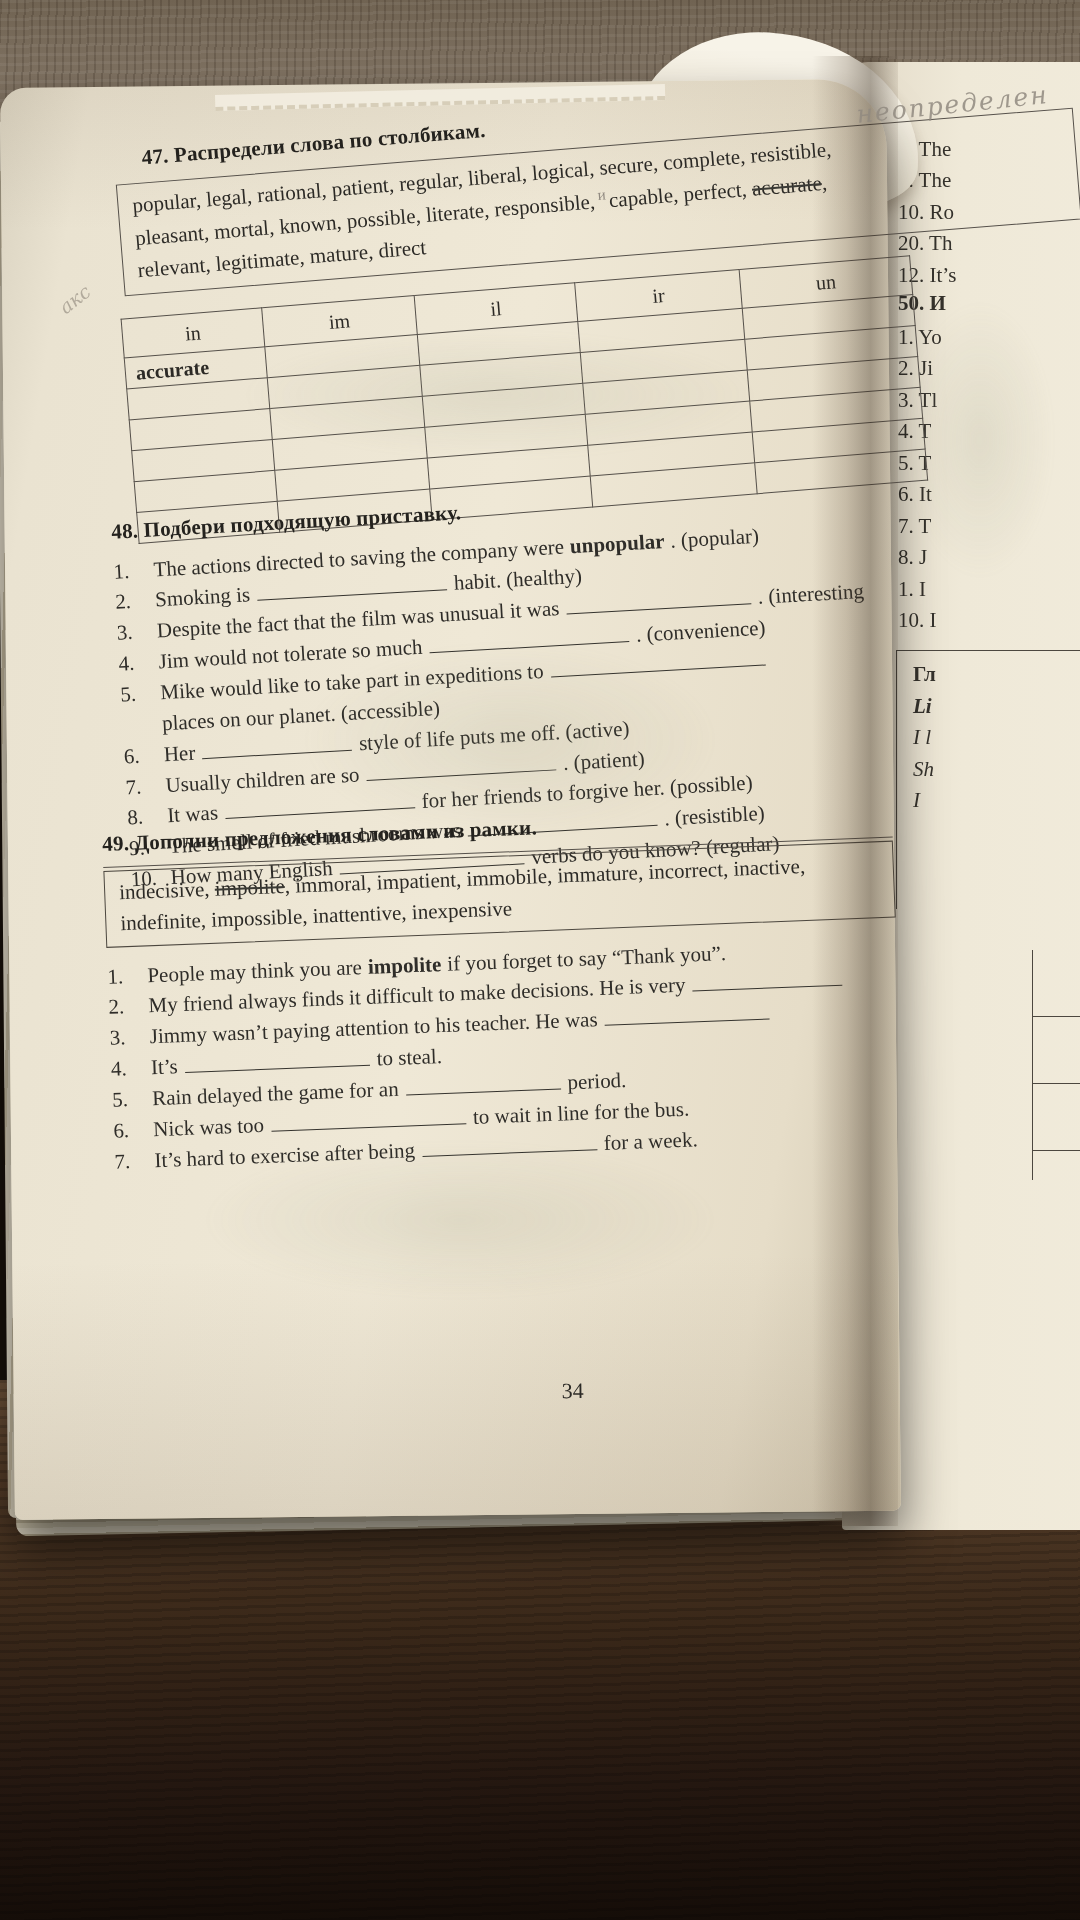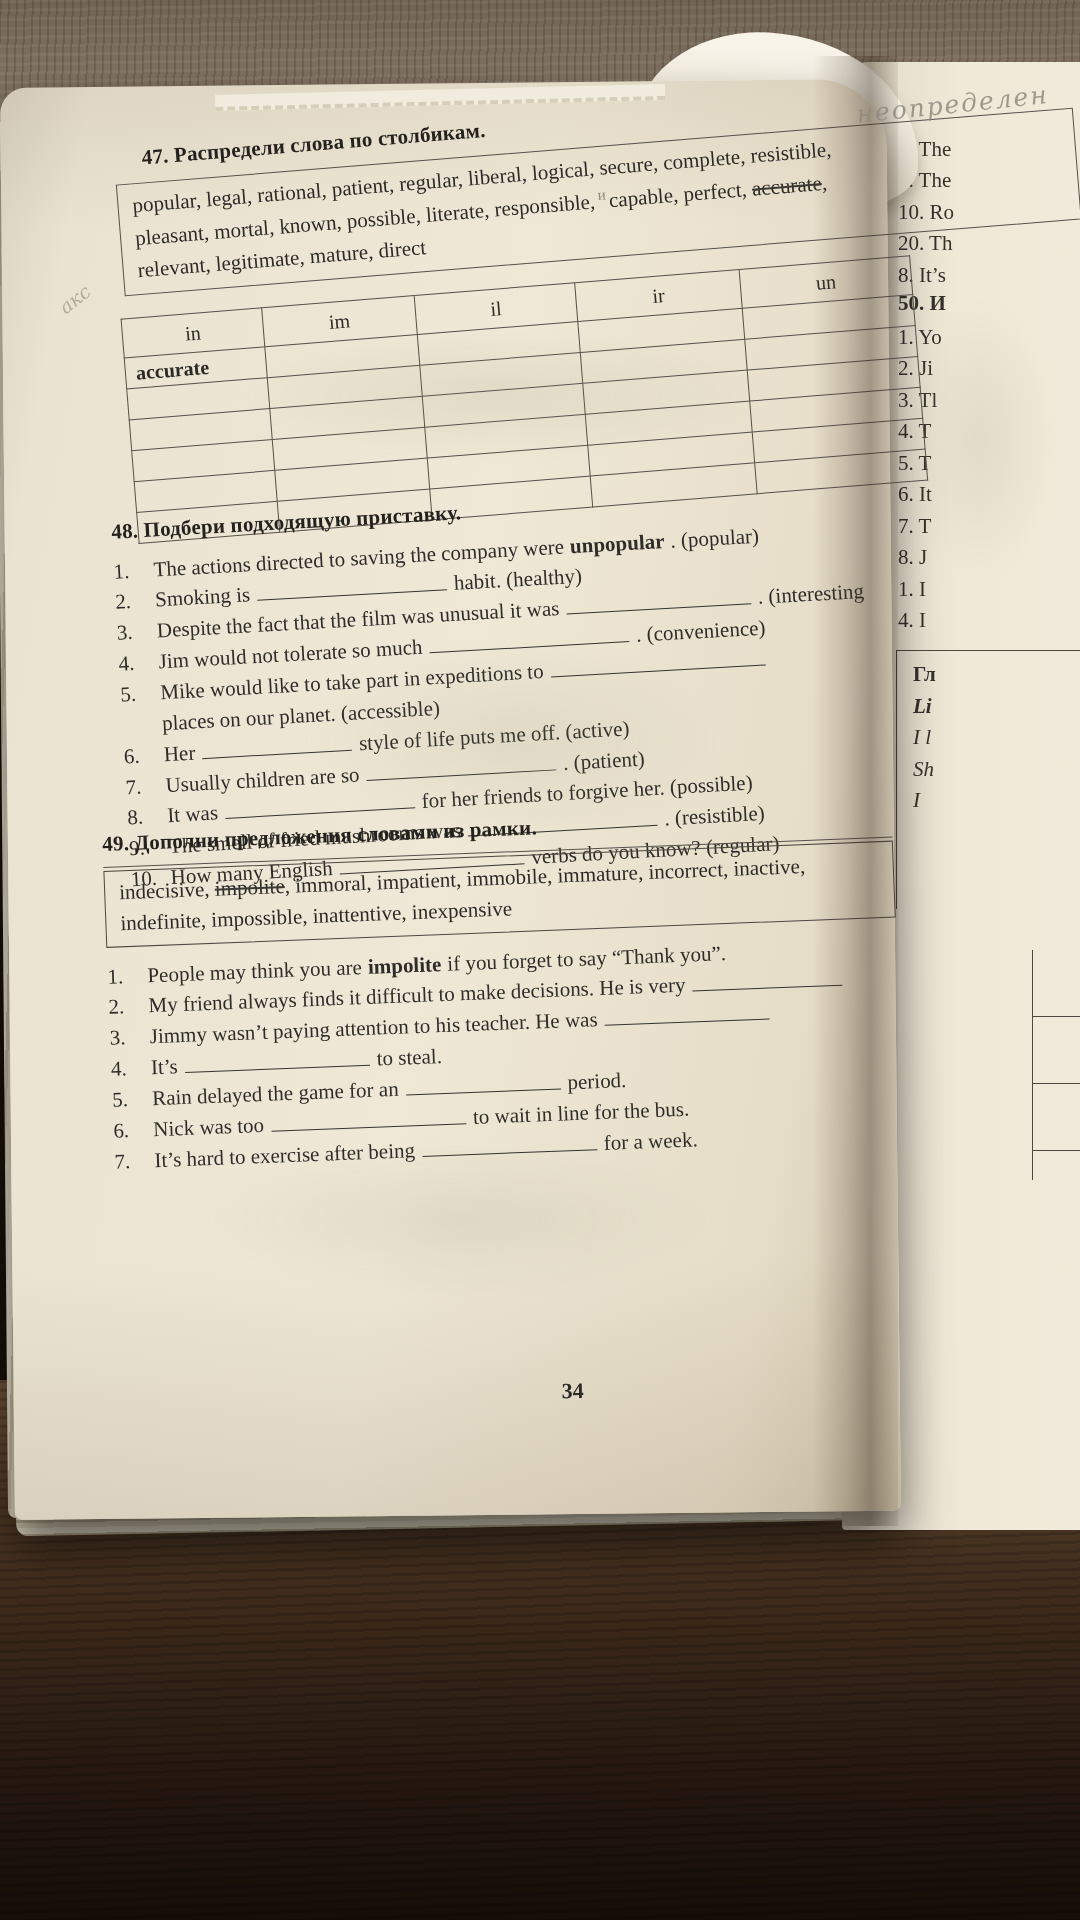--- a/index.html
+++ b/index.html
@@ -89,21 +89,21 @@
   .ex49{left:94px;top:742px;width:790px;transform:rotate(-1.6deg);}
   .rule{border-top:1.6px solid #55504a;margin:6px 0 3px;width:100%;}
   .fbox{border:1.8px solid #4c473f;padding:6px 14px;line-height:1.5;color:#2c2a26;margin-bottom:14px;}
   .line{display:flex;line-height:1.47;}
   .num{flex:0 0 40px;}
   .txt{flex:1 1 auto;}
   .bw{font-weight:bold;margin:0 6px;}
   .blank{display:inline-block;height:14px;border-bottom:1.7px solid #35332e;margin:0 7px;}
   .bw150{width:150px}.bw155{width:155px}.bw165{width:165px}.bw175{width:175px}
   .bw185{width:185px}.bw190{width:190px}.bw195{width:195px}.bw200{width:200px}.bw215{width:215px}
-  .pageno{position:absolute;left:548px;top:1296px;font-size:22px;font-weight:bold;color:#2c2a26;}
+  .pageno{position:absolute;left:548px;top:1296px;font-size:22px;font-weight:normal;color:#2c2a26;}
   
   .rp-txt{position:absolute;left:56px;font-size:21px;color:#35322c;line-height:1.26;}
   .rp-list div{margin-bottom:5px;}
   .rp-box{
     position:absolute;left:54px;top:588px;width:230px;height:250px;
     border-left:1.6px solid #4c473f;border-top:1.6px solid #4c473f;
     padding:8px 0 0 16px;font-size:21px;color:#35322c;line-height:1.5;
   }
   .rp-box .b{font-weight:bold;}
   .rp-box .bi{font-weight:bold;font-style:italic;}
@@ -131,34 +131,34 @@
 
 <div class="stack-left"></div>
 <div class="stack-bottom"></div>
 
 <div class="page-right">
   <div class="rp-txt rp-list" style="top:74px">
     <div>8. The</div>
     <div>9. The</div>
     <div>10. Ro</div>
     <div>20. Th</div>
-    <div>8. It’s</div>
+    <div>12. It’s</div>
   </div>
   <div class="rp-txt" style="top:228px;font-weight:bold">50. И</div>
   <div class="rp-txt rp-list" style="top:262px">
     <div>1. Yo</div>
     <div>2. Ji</div>
     <div>3. Tl</div>
     <div>4. T</div>
     <div>5. T</div>
     <div>6. It</div>
     <div>7. T</div>
     <div>8. J</div>
     <div>1. I</div>
-    <div>4. I</div>
+    <div>10. I</div>
   </div>
   <div class="rp-box">
     <div class="b">Гл</div>
     <div class="bi">Li</div>
     <div class="i">I l</div>
     <div class="i">Sh</div>
     <div class="i">I</div>
   </div>
   <div class="rp-lines">
     <div></div>

